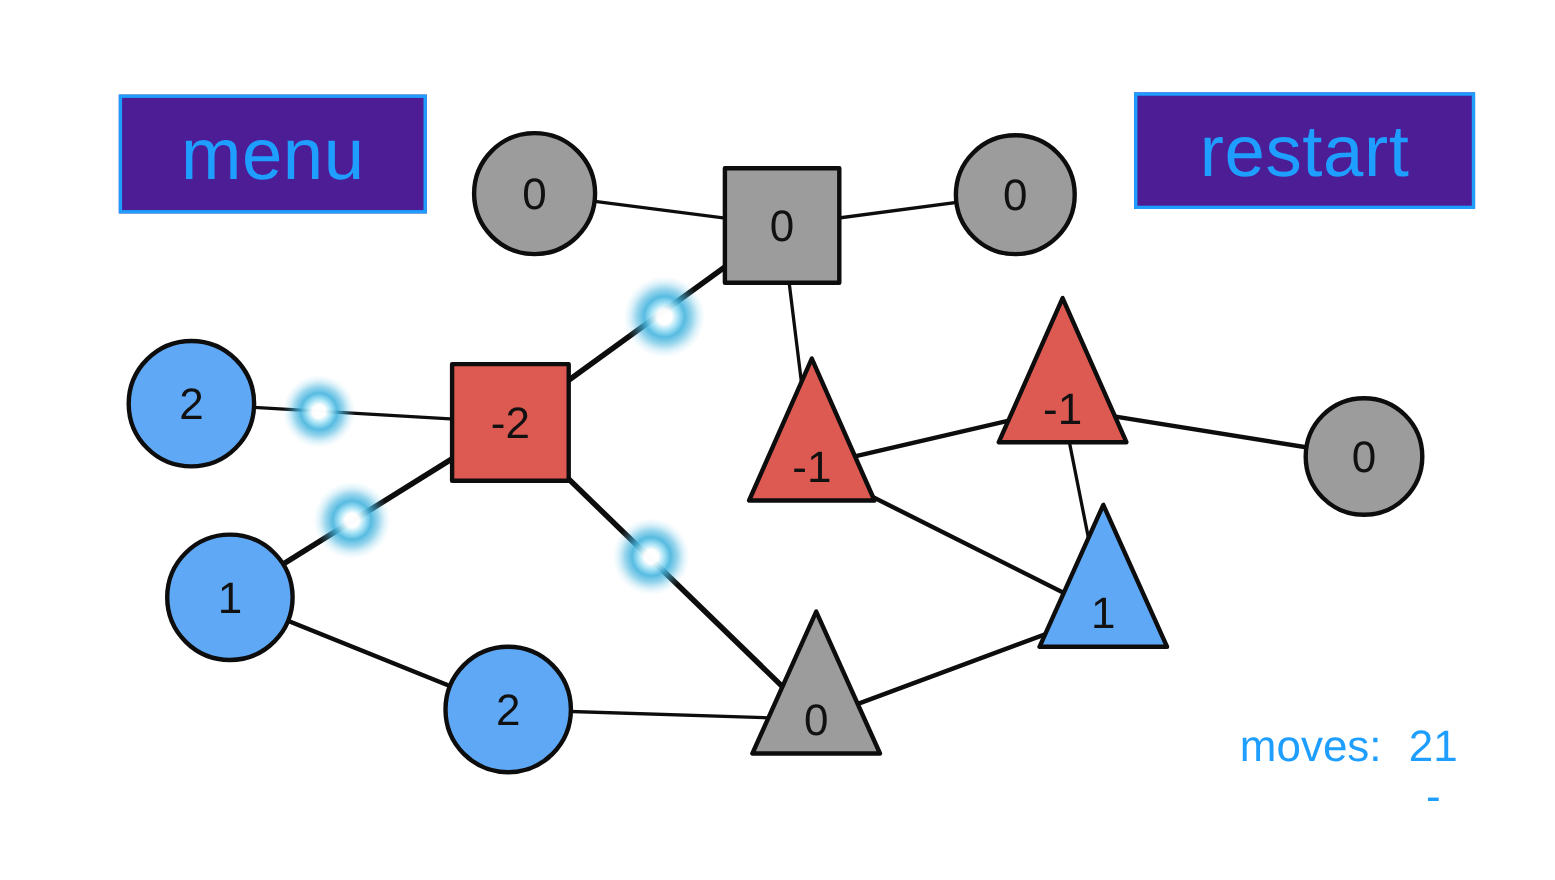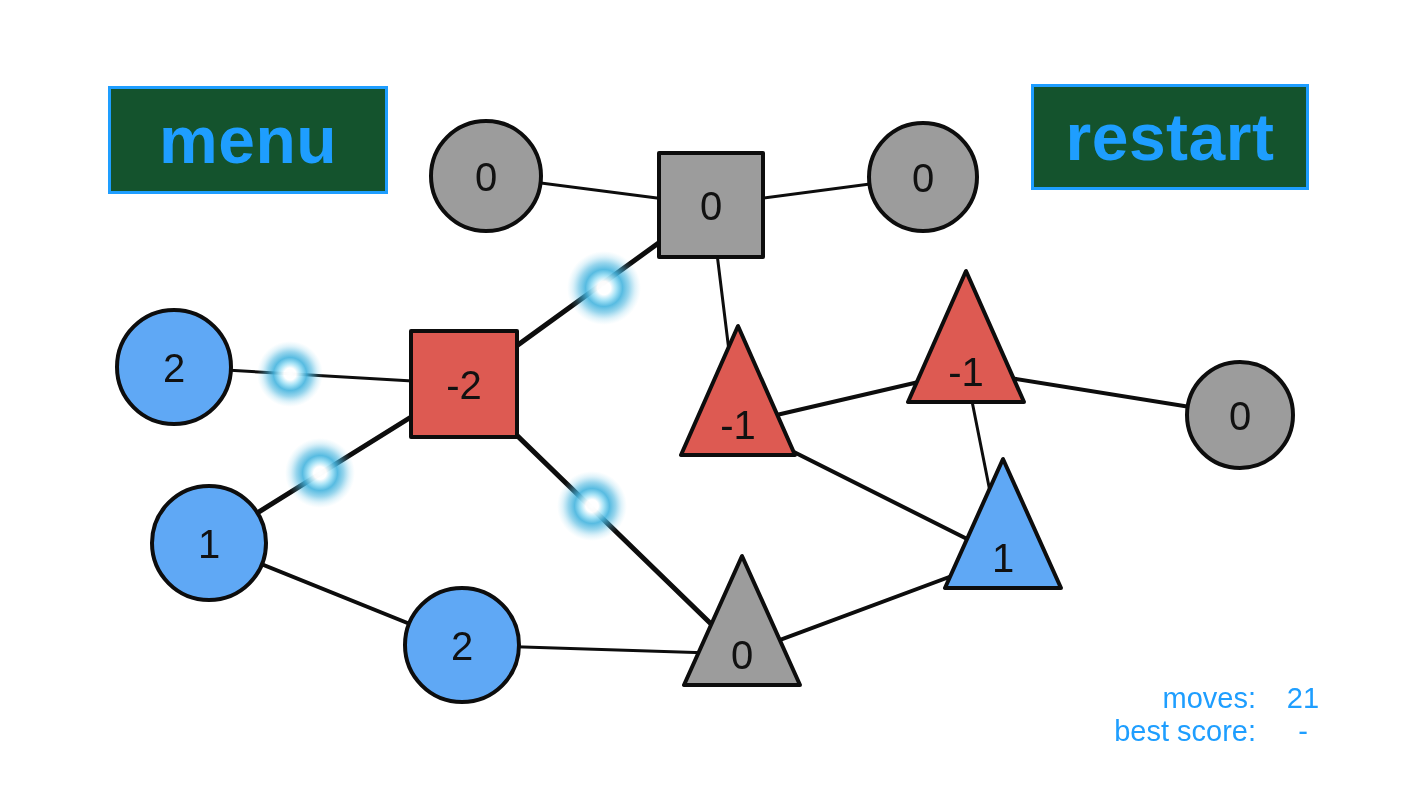--- a/index.html
+++ b/index.html
@@ -19,53 +19,53 @@
     position: absolute;
     left: 0; top: 0;
     width: 1414px;
     height: 800px;
     background: #ffffff;
   }
   .ui-button {
     position: absolute;
     box-sizing: border-box;
     border: 3px solid #1E9EFF;
-    background: #14532d;
+    background: #4c1d95;
     color: #1E9EFF;
     display: flex;
     align-items: center;
     justify-content: center;
     font-family: "Liberation Sans", sans-serif;
-    font-weight: 700;
+    font-weight: 400;
     letter-spacing: 0.5px;
     cursor: pointer;
     user-select: none;
   }
   #menu-button {
     left: 108px;
     top: 86px;
     width: 280px;
     height: 108px;
     font-size: 66px;
   }
   #restart-button {
     left: 1031px;
     top: 84px;
-    width: 278px;
+    width: 310px;
     height: 106px;
     font-size: 66px;
   }
   #score-panel {
     position: absolute;
     right: 78px;
     bottom: 52px;
     color: #1E9EFF;
     font-family: "Liberation Sans", sans-serif;
     font-weight: 300;
-    font-size: 29px;
+    font-size: 40px;
     line-height: 1.14;
     text-align: right;
     user-select: none;
   }
   .score-row {
     display: flex;
     justify-content: flex-end;
     align-items: baseline;
     white-space: nowrap;
   }
@@ -197,18 +197,17 @@
   <div class="ui-button" id="menu-button">menu</div>
 
   <div class="ui-button" id="restart-button">restart</div>
 
   <div id="score-panel">
     <div class="score-row">
       <span class="score-label">moves:</span>
       <span class="score-value">21</span>
     </div>
     <div class="score-row">
-      <span class="score-label">best score:</span>
       <span class="score-value">-</span>
     </div>
   </div>
 
 </div>
 
 </body></html>

